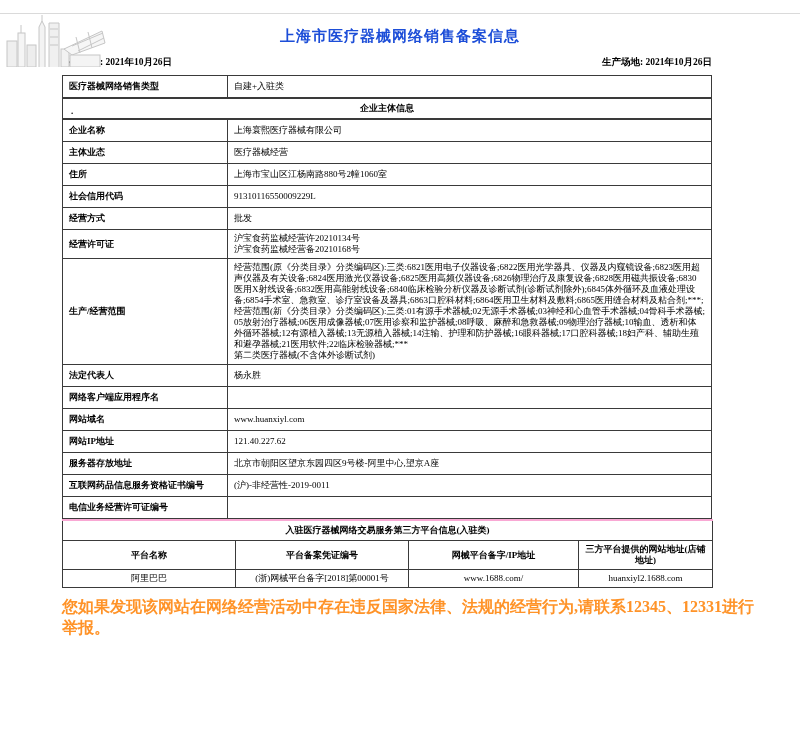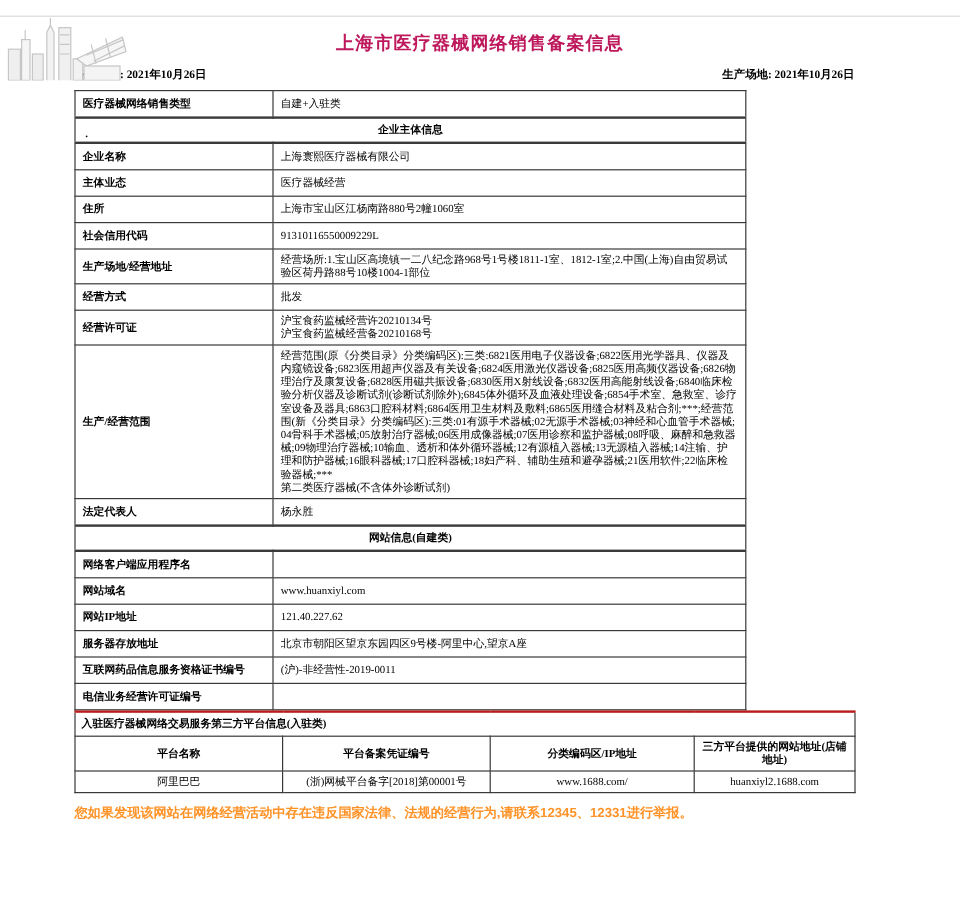--- a/index.html
+++ b/index.html
@@ -4,31 +4,31 @@
 <style>
   html,body{margin:0;padding:0;}
   body{
     width:800px;height:750px;background:#ffffff;overflow:hidden;
     font-family:"Liberation Serif","DejaVu Serif",serif;color:#000;
   }
   .top-strip{height:13px;border-bottom:1px solid #dadada;}
   .skyline{position:absolute;left:6px;top:13px;}
   .page-title{
     text-align:center;margin-top:13px;
-    font-size:15px;font-weight:bold;color:#be185d;letter-spacing:1px;
+    font-size:15px;font-weight:bold;color:#1d4ed8;letter-spacing:1px;
   }
   .meta-row{
     width:650px;margin:10px 0 6px 62px;
     display:flex;justify-content:space-between;
     font-size:9.5px;font-weight:bold;
   }
   .meta-row .t{white-space:nowrap;}
   table.info{
     border-collapse:collapse;table-layout:fixed;
-    width:560px;margin-left:62px;
+    width:650px;margin-left:62px;
   }
   table.info td{
     border:1px solid #3a3a3a;
     font-size:9px;line-height:11px;
     padding:3px 6px;vertical-align:middle;
     word-break:break-all;height:15px;
   }
   td.lbl{font-weight:bold;}
   td.val{white-space:pre-line;font-family:Liberation Serif, serif;}
   tr.section td{
@@ -39,27 +39,27 @@
   tr.section td .stray-dot{
     position:absolute;left:8px;bottom:1px;font-weight:bold;
   }
   table.platform{border-collapse:collapse;table-layout:fixed;width:650px;margin-left:62px;}
   table.platform td{
     border:1px solid #3a3a3a;font-size:9px;line-height:11px;
     padding:3px 5px;text-align:center;vertical-align:middle;word-break:break-all;
   }
   table.platform td.hdr{font-weight:bold;}
   tr.section-p td{
-    font-weight:bold;text-align:left;
-    border-top:2px solid #b91c1c;border-bottom:1px solid #3a3a3a;height:13px;
+    font-weight:bold;text-align:center;
+    border-top:2px solid #f9a8d4;border-bottom:1px solid #3a3a3a;height:13px;
   }
   .footer-warning{
     margin:9px 0 0 62px;width:700px;
-    font-family:Liberation Sans, sans-serif;
-    font-size:11px;font-weight:bold;color:#ff9328;
+    font-family:Liberation Serif, serif;
+    font-size:16px;font-weight:bold;color:#ff9328;
   }
 </style>
 </head>
 <body>
 
 <div class="top-strip"></div>
 
 <span class="skyline">
   <svg width="100" height="54" viewBox="0 0 100 54" fill="none" stroke="#c6c6c6" stroke-width="1">
     <rect x="1" y="28" width="10" height="26" fill="#efefef"></rect>
@@ -118,43 +118,36 @@
   </tr>
   <tr>
     <td class="lbl">住所</td>
     <td class="val">上海市宝山区江杨南路880号2幢1060室</td>
   </tr>
   <tr>
     <td class="lbl">社会信用代码</td>
     <td class="val">91310116550009229L</td>
   </tr>
   <tr>
-    <td class="lbl">生产场地/经营地址</td>
-    <td class="val">经营场所:1.宝山区高境镇一二八纪念路968号1号楼1811-1室、1812-1室;2.中国(上海)自由贸易试验区荷丹路88号10楼1004-1部位</td>
-  </tr>
-  <tr>
     <td class="lbl">经营方式</td>
     <td class="val">批发</td>
   </tr>
   <tr>
     <td class="lbl">经营许可证</td>
     <td class="val">沪宝食药监械经营许20210134号
 沪宝食药监械经营备20210168号</td>
   </tr>
   <tr>
     <td class="lbl">生产/经营范围</td>
     <td class="val">经营范围(原《分类目录》分类编码区):三类:6821医用电子仪器设备;6822医用光学器具、仪器及内窥镜设备;6823医用超声仪器及有关设备;6824医用激光仪器设备;6825医用高频仪器设备;6826物理治疗及康复设备;6828医用磁共振设备;6830医用X射线设备;6832医用高能射线设备;6840临床检验分析仪器及诊断试剂(诊断试剂除外);6845体外循环及血液处理设备;6854手术室、急救室、诊疗室设备及器具;6863口腔科材料;6864医用卫生材料及敷料;6865医用缝合材料及粘合剂;***;经营范围(新《分类目录》分类编码区):三类:01有源手术器械;02无源手术器械;03神经和心血管手术器械;04骨科手术器械;05放射治疗器械;06医用成像器械;07医用诊察和监护器械;08呼吸、麻醉和急救器械;09物理治疗器械;10输血、透析和体外循环器械;12有源植入器械;13无源植入器械;14注输、护理和防护器械;16眼科器械;17口腔科器械;18妇产科、辅助生殖和避孕器械;21医用软件;22临床检验器械;***
 第二类医疗器械(不含体外诊断试剂)</td>
   </tr>
   <tr>
     <td class="lbl">法定代表人</td>
     <td class="val">杨永胜</td>
-  </tr>
-  <tr class="section">
-    <td colspan="2">网站信息(自建类)</td>
   </tr>
   <tr>
     <td class="lbl">网络客户端应用程序名</td>
     <td class="val"></td>
   </tr>
   <tr>
     <td class="lbl">网站域名</td>
     <td class="val">www.huanxiyl.com</td>
   </tr>
   <tr>
@@ -183,21 +176,21 @@
       <col style="width:170px">
       <col style="width:134px">
     </colgroup>
   <tbody>
       <tr class="section-p">
     <td colspan="4">入驻医疗器械网络交易服务第三方平台信息(入驻类)</td>
   </tr>
   <tr>
     <td class="hdr">平台名称</td>
     <td class="hdr">平台备案凭证编号</td>
-    <td class="hdr">分类编码区/IP地址</td>
+    <td class="hdr">网械平台备字/IP地址</td>
     <td class="hdr">三方平台提供的网站地址(店铺地址)</td>
   </tr>
   <tr>
     <td>阿里巴巴</td>
     <td>(浙)网械平台备字[2018]第00001号</td>
     <td>www.1688.com/</td>
     <td>huanxiyl2.1688.com</td>
   </tr>
 </tbody>
   </table>

